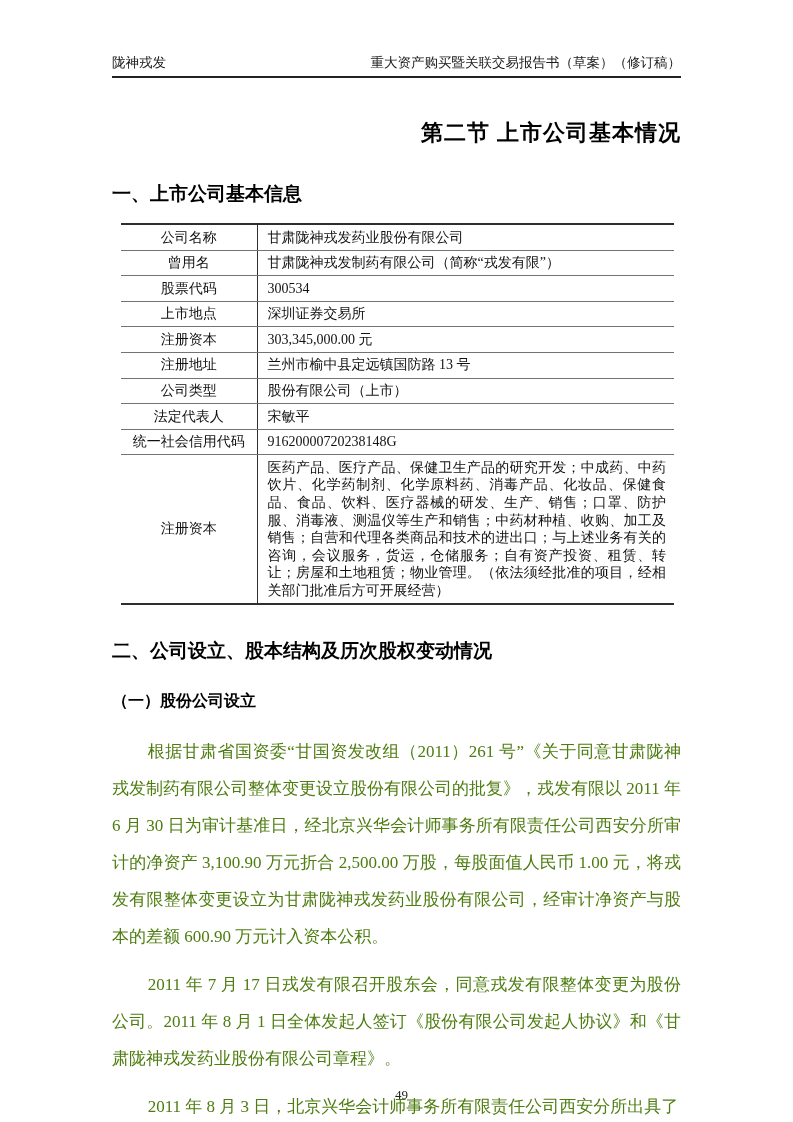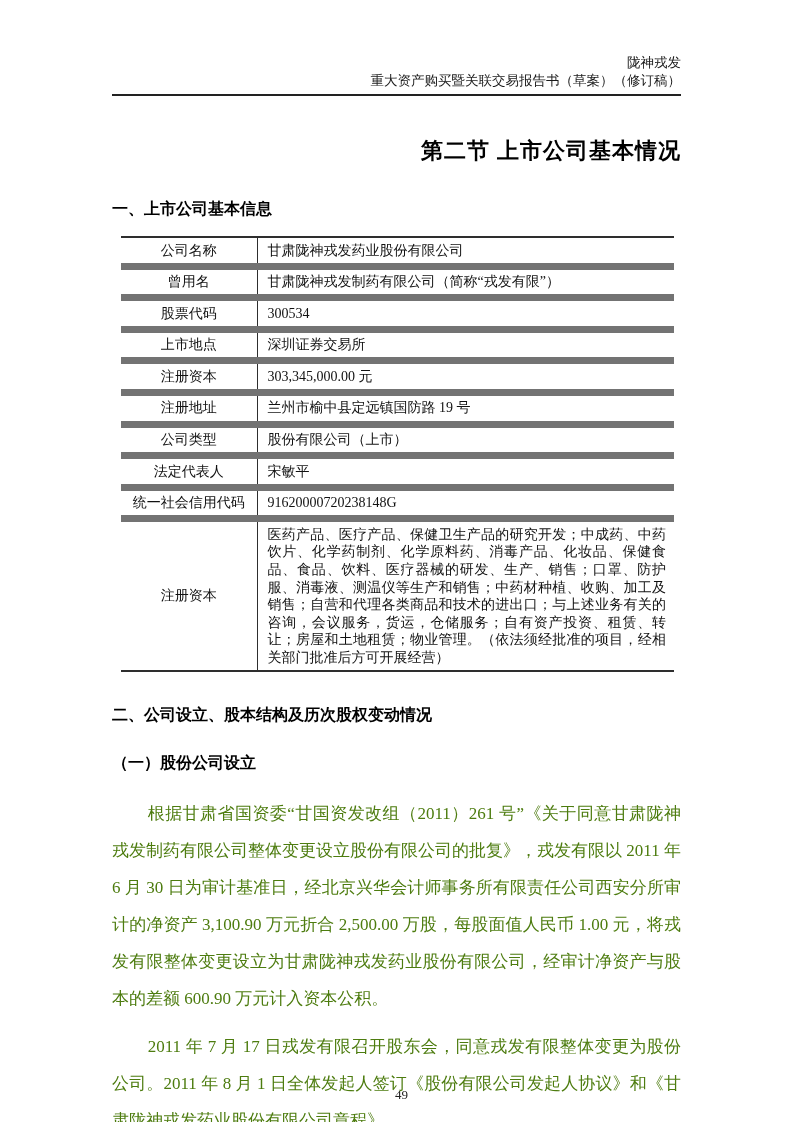--- a/index.html
+++ b/index.html
@@ -20,38 +20,37 @@
   
   .doc-header {
     margin-top: 54px;
     display: flex;
     justify-content: space-between;
     align-items: flex-end;
     border-bottom: 2px solid #222;
     padding-bottom: 4px;
     font-size: 13.5px;
     color: #1a1a1a;
-    flex-direction: column;
   }
   
   .chapter-title {
     margin-top: 40px;
     text-align: right;
     font-family: "Liberation Sans", "DejaVu Sans", sans-serif;
     font-weight: bold;
     font-size: 22px;
     letter-spacing: 1px;
     color: #000;
   }
   
   .section-heading {
     margin-top: 33px;
     font-family: "Liberation Sans", "DejaVu Sans", sans-serif;
     font-weight: bold;
-    font-size: 16px;
+    font-size: 19px;
     color: #000;
   }
   .subsection-heading {
     margin-top: 27px;
     font-family: "Liberation Sans", "DejaVu Sans", sans-serif;
     font-weight: bold;
     font-size: 16px;
     color: #000;
   }
   
@@ -59,21 +58,21 @@
     margin-top: 16px;
     margin-left: 9px;
     width: 553px;
     border-collapse: collapse;
     border-top: 2.5px solid #2e2e2e;
     border-bottom: 2.5px solid #2e2e2e;
     font-size: 14px;
     color: #111;
   }
   table.info-table th, table.info-table td {
-    border-bottom: 7px solid #737373;
+    border-bottom: 1px solid #737373;
     vertical-align: middle;
     line-height: 17.6px;
     padding: 3.5px 4px;
     font-weight: normal;
   }
   table.info-table tr:last-child th,
   table.info-table tr:last-child td { border-bottom: none; }
   table.info-table th {
     width: 136px;
     text-align: center;
@@ -139,21 +138,21 @@
         <tr>
           <th>上市地点</th>
           <td>深圳证券交易所</td>
         </tr>
         <tr>
           <th>注册资本</th>
           <td>303,345,000.00 元</td>
         </tr>
         <tr>
           <th>注册地址</th>
-          <td>兰州市榆中县定远镇国防路 19 号</td>
+          <td>兰州市榆中县定远镇国防路 13 号</td>
         </tr>
         <tr>
           <th>公司类型</th>
           <td>股份有限公司（上市）</td>
         </tr>
         <tr>
           <th>法定代表人</th>
           <td>宋敏平</td>
         </tr>
         <tr>

